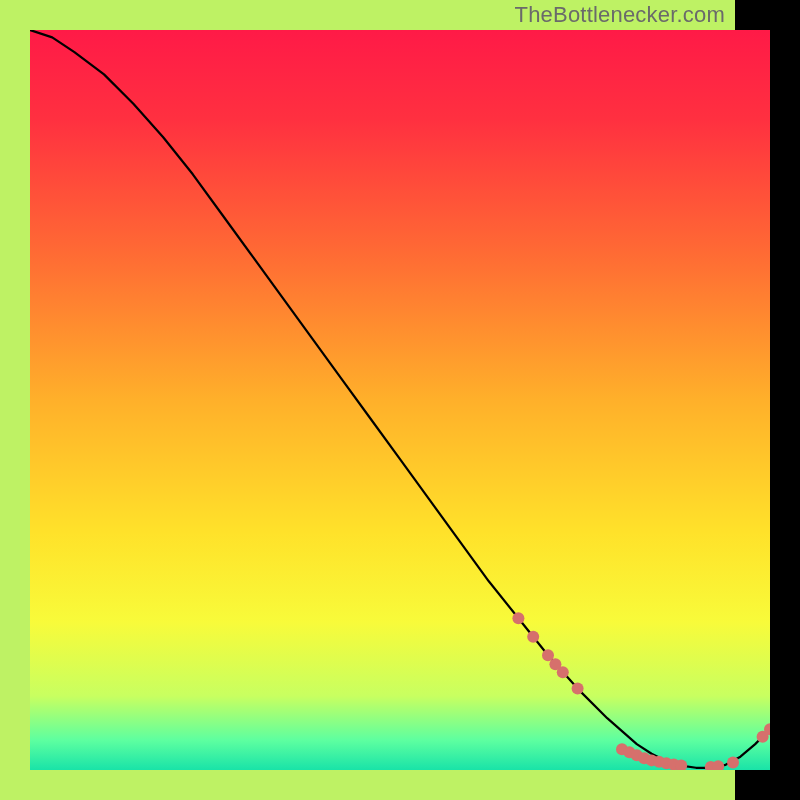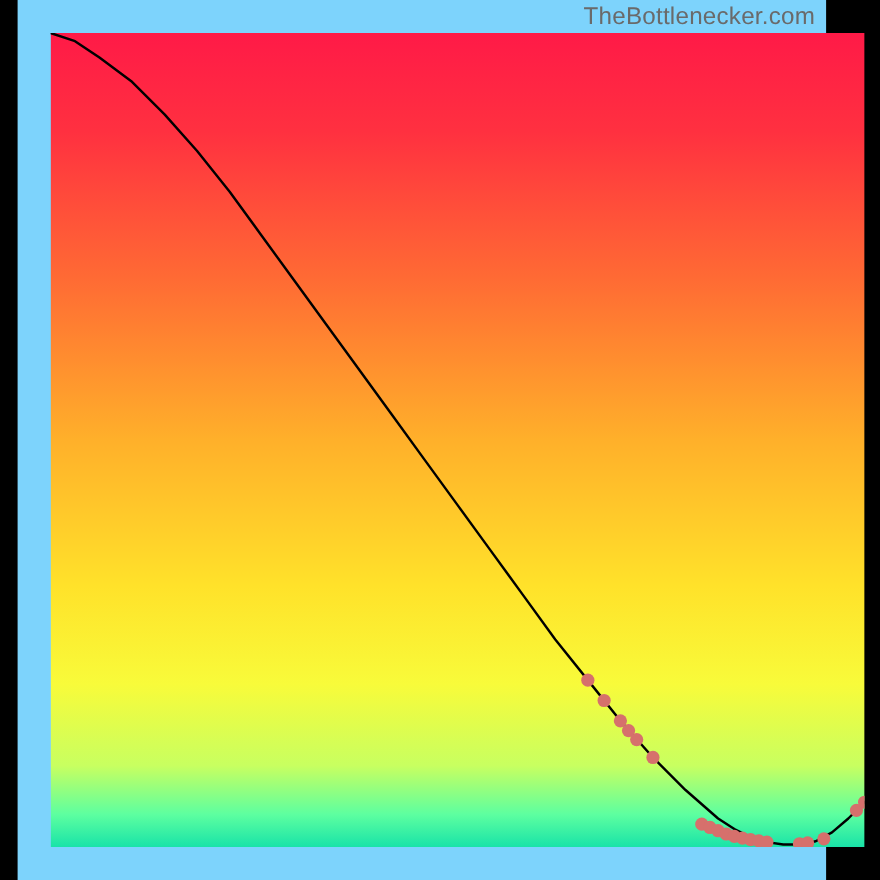--- a/index.html
+++ b/index.html
@@ -8,22 +8,21 @@
     width: 800px;
     height: 800px;
     background: #000;
     font-family: Arial, Helvetica, sans-serif;
     overflow: hidden;
   }
   .frame {
     position: relative;
     width: 735px;
     height: 800px;
-    background: #7dd3fc;
-    margin-left: 16px;
+    background: #bef264;
   }
   .watermark {
     position: absolute;
     top: 2px;
     right: 10px;
     color: #6a6a6a;
     font-size: 22px;
     font-weight: 500;
     letter-spacing: 0.2px;
     user-select: none;

